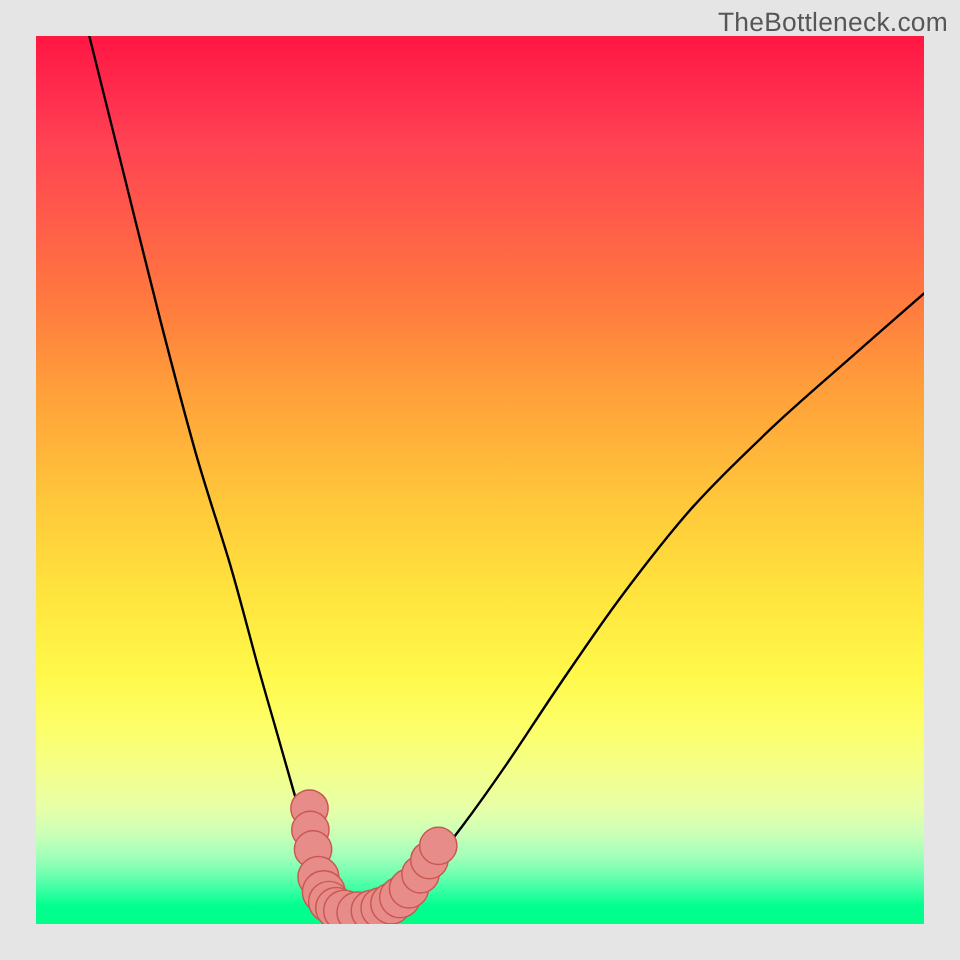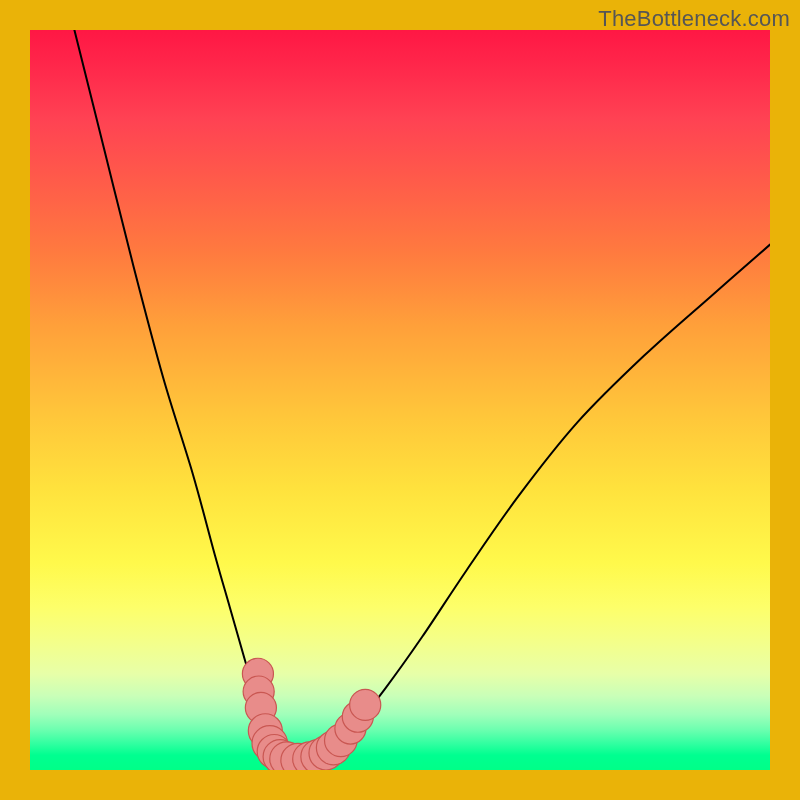--- a/index.html
+++ b/index.html
@@ -7,21 +7,21 @@
     padding: 0;
     width: 800px;
     height: 800px;
     background: #000;
     overflow: hidden;
     font-family: Arial, Helvetica, sans-serif;
   }
   .frame {
     position: absolute;
     inset: 0;
-    background: #eab308;
+    background: #e5e5e5;
   }
   .plot {
     position: absolute;
     left: 30px;
     top: 30px;
     width: 740px;
     height: 740px;
     overflow: hidden;
   }
   .gradient {

